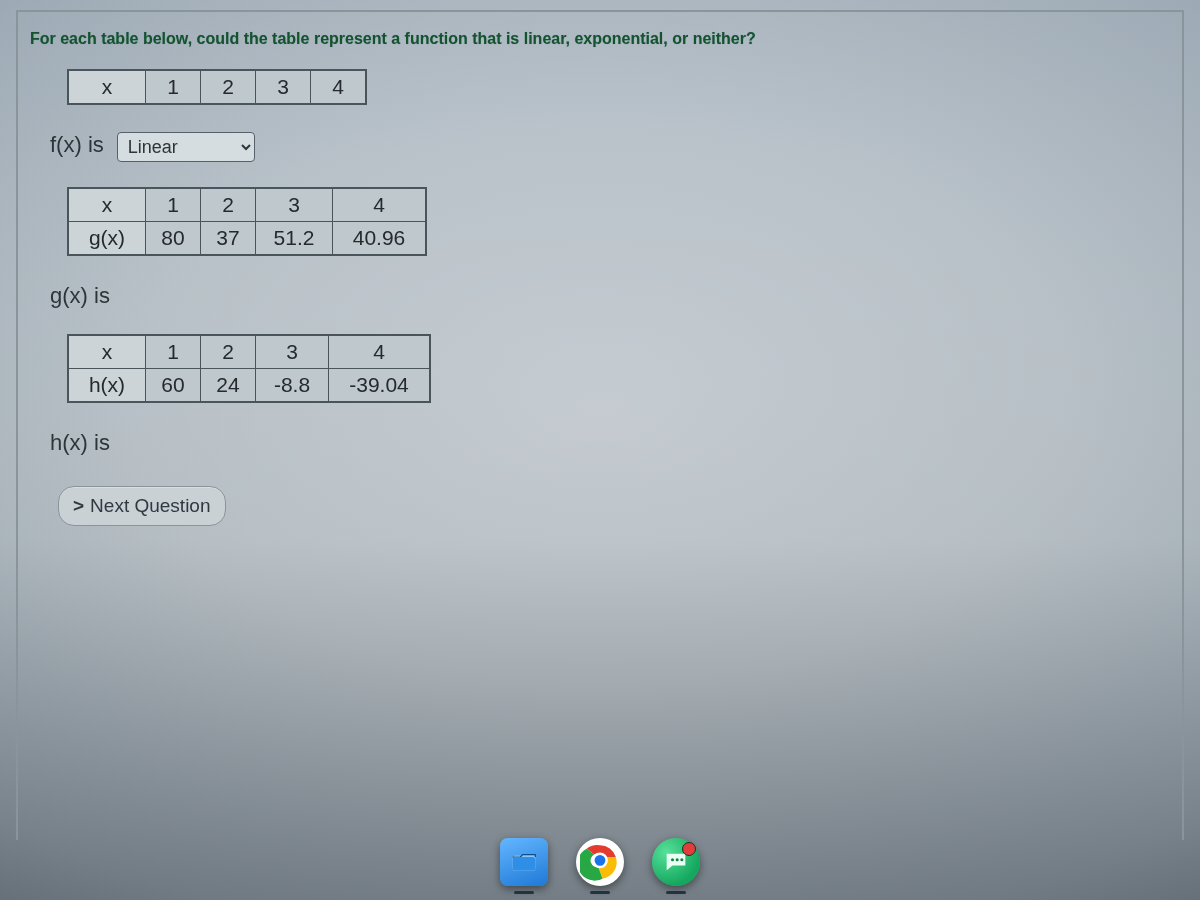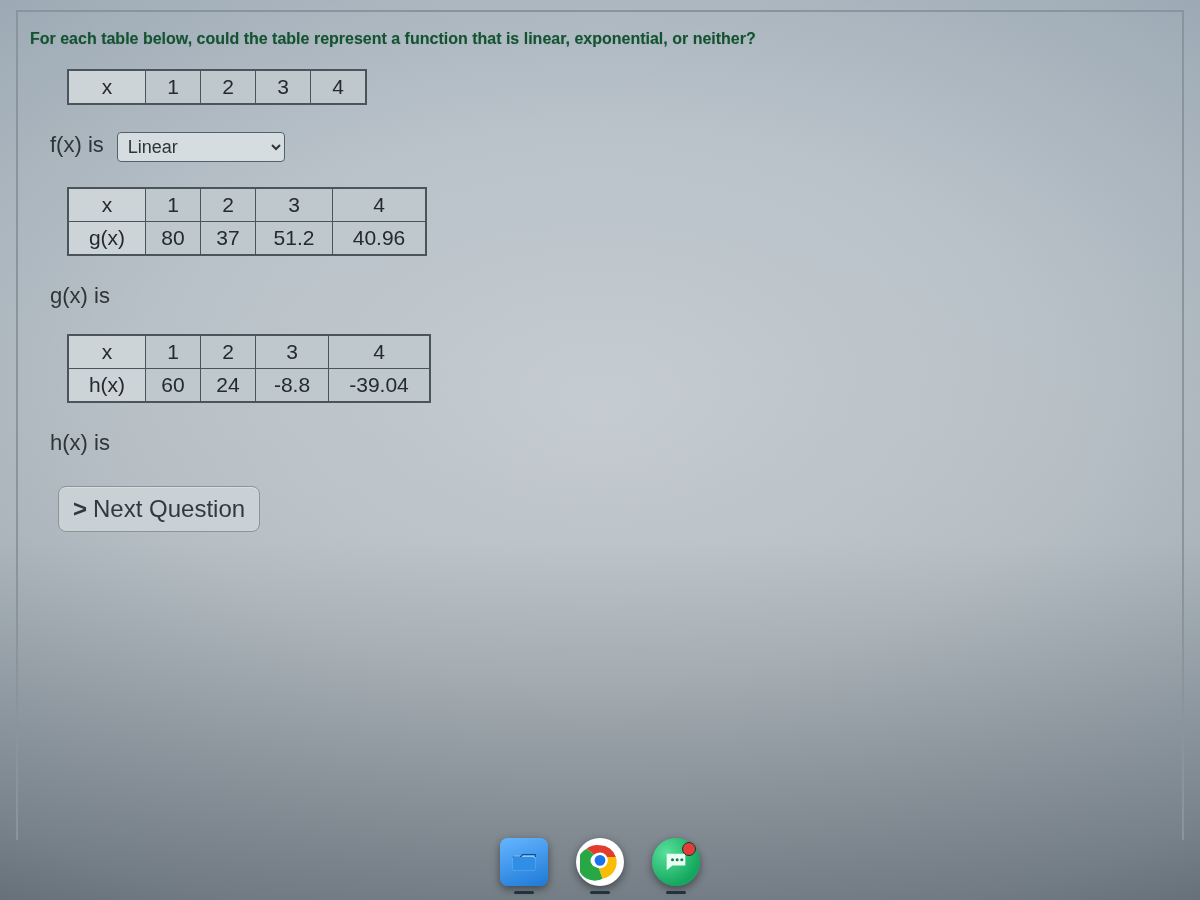--- a/index.html
+++ b/index.html
@@ -81,33 +81,33 @@
     align-items: flex-start;
     gap: 13px;
   }
 
   select.ans {
     font-size: 18px;
     background: #d6dde0;
     border: 1px solid #55606a;
     border-radius: 4px;
     padding: 3px 6px;
-    width: 168px;
+    width: 138px;
     color: #2d3539;
   }
 
   .next-btn {
     display: inline-block;
     margin-left: 30px;
     margin-top: 4px;
     background: #c9d1d5;
     border: 1px solid #8a949b;
-    border-radius: 8px;
+    border-radius: 16px;
     padding: 8px 14px;
-    font-size: 24px;
+    font-size: 19px;
     color: #2f3a40;
     cursor: pointer;
     box-shadow: inset 0 1px 0 rgba(255,255,255,0.3);
   }
   .next-btn .chev {
     font-weight: 700;
     margin-right: 6px;
   }
 
   

